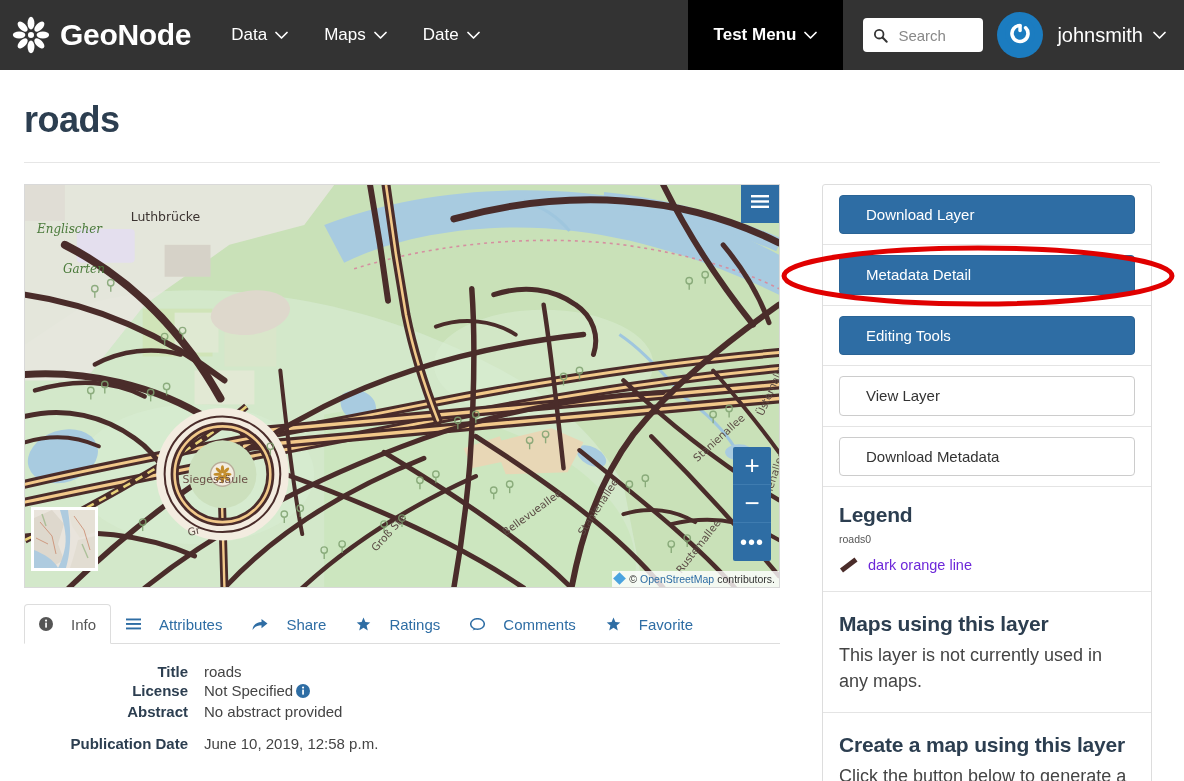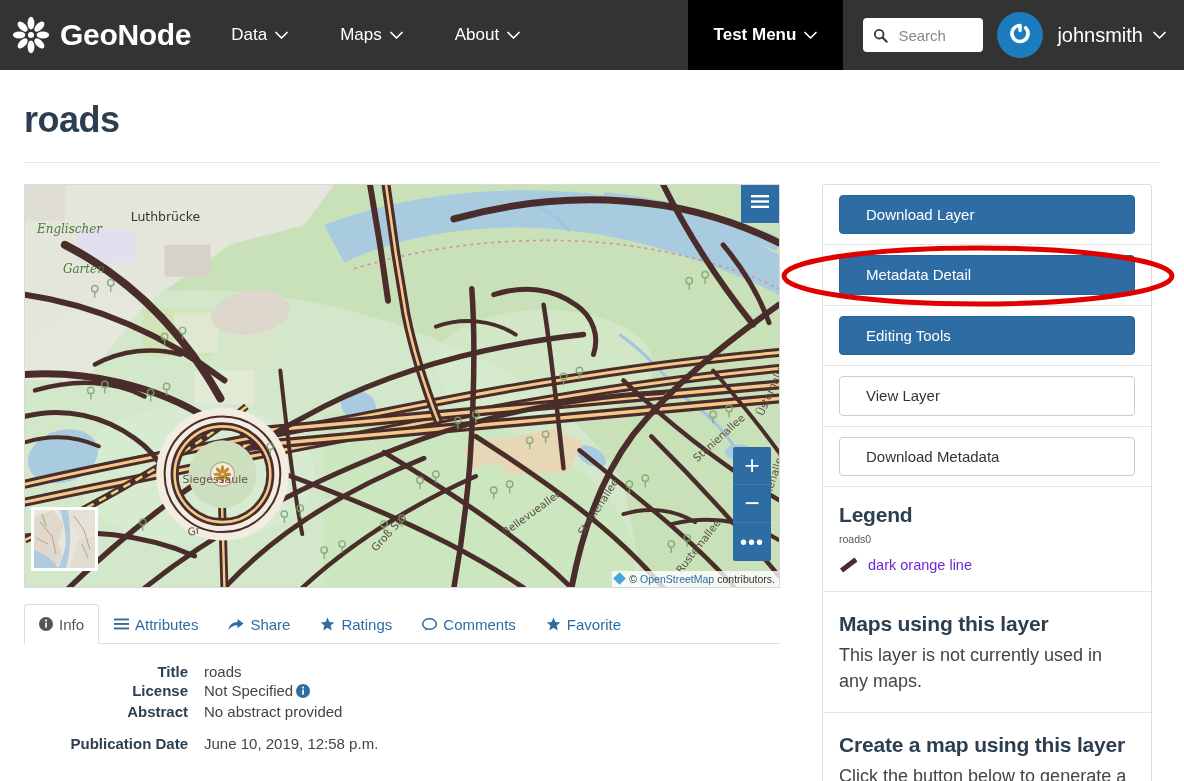--- a/index.html
+++ b/index.html
@@ -29,21 +29,21 @@
     text-decoration: none;
   }
   .brand-mark { width: 38px; height: 38px; display: block; }
   .brand-text {
     font-size: 30px;
     font-weight: 700;
     letter-spacing: -0.3px;
     line-height: 1;
     color: #fff;
   }
-  .nav-links { display: flex; align-items: stretch; margin-left: 22px; gap: 16px; }
+  .nav-links { display: flex; align-items: stretch; margin-left: 22px; }
   .nav-item {
     display: flex; align-items: center; gap: 8px;
     padding: 0 18px;
     color: #ffffff;
     font-size: 17px;
     cursor: pointer;
     white-space: nowrap;
   }
   .nav-item.test-menu {
     background: #000000;
@@ -179,21 +179,21 @@
 
   
   .tabs {
     display: flex;
     align-items: flex-end;
     border-bottom: 1px solid #dddddd;
     margin-top: 16px;
     padding-left: 0;
   }
   .tab {
-    display: flex; align-items: center; gap: 6px;
+    display: flex; align-items: center; gap: 18px;
     font-size: 15px;
     color: #2e6da4;
     padding: 11px 14px 10px 14px;
     cursor: pointer;
     border: 1px solid transparent;
     margin-bottom: -1px;
     white-space: nowrap;
   }
   .tab.active {
     color: #555;
@@ -327,21 +327,21 @@
     </div>
     <div class="nav-item">
       <span>Maps</span>
       <span class="caret">
         <svg width="13" height="9" viewBox="0 0 13 9">
             <path d="M1 1.5L6.5 7 12 1.5" stroke="#ffffff" stroke-width="1.7" fill="none" stroke-linecap="round" stroke-linejoin="round"></path>
           </svg>
       </span>
     </div>
     <div class="nav-item">
-      <span>About</span>
+      <span>Date</span>
       <span class="caret">
         <svg width="13" height="9" viewBox="0 0 13 9">
             <path d="M1 1.5L6.5 7 12 1.5" stroke="#ffffff" stroke-width="1.7" fill="none" stroke-linecap="round" stroke-linejoin="round"></path>
           </svg>
       </span>
     </div>
   </div>
 
   <div class="nav-right">
     <div class="nav-item test-menu" style="height:70px;margin-right:6px;">

